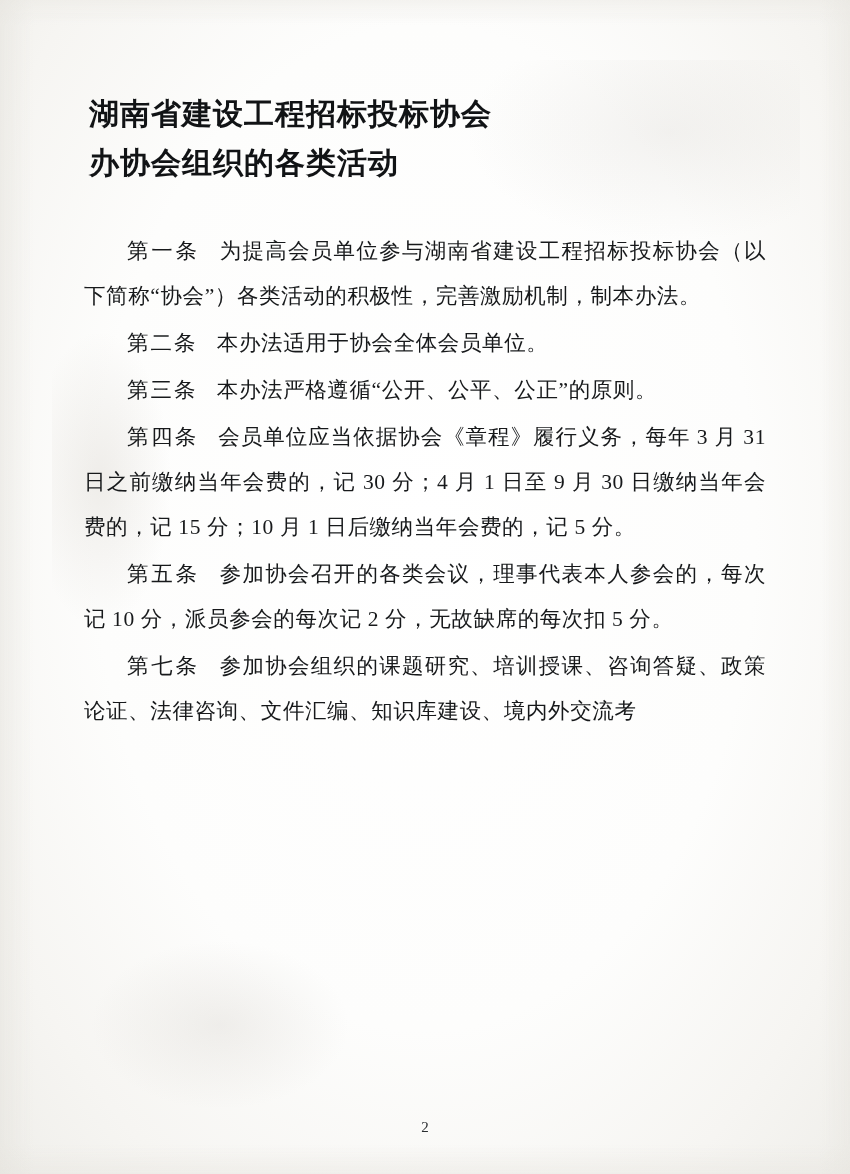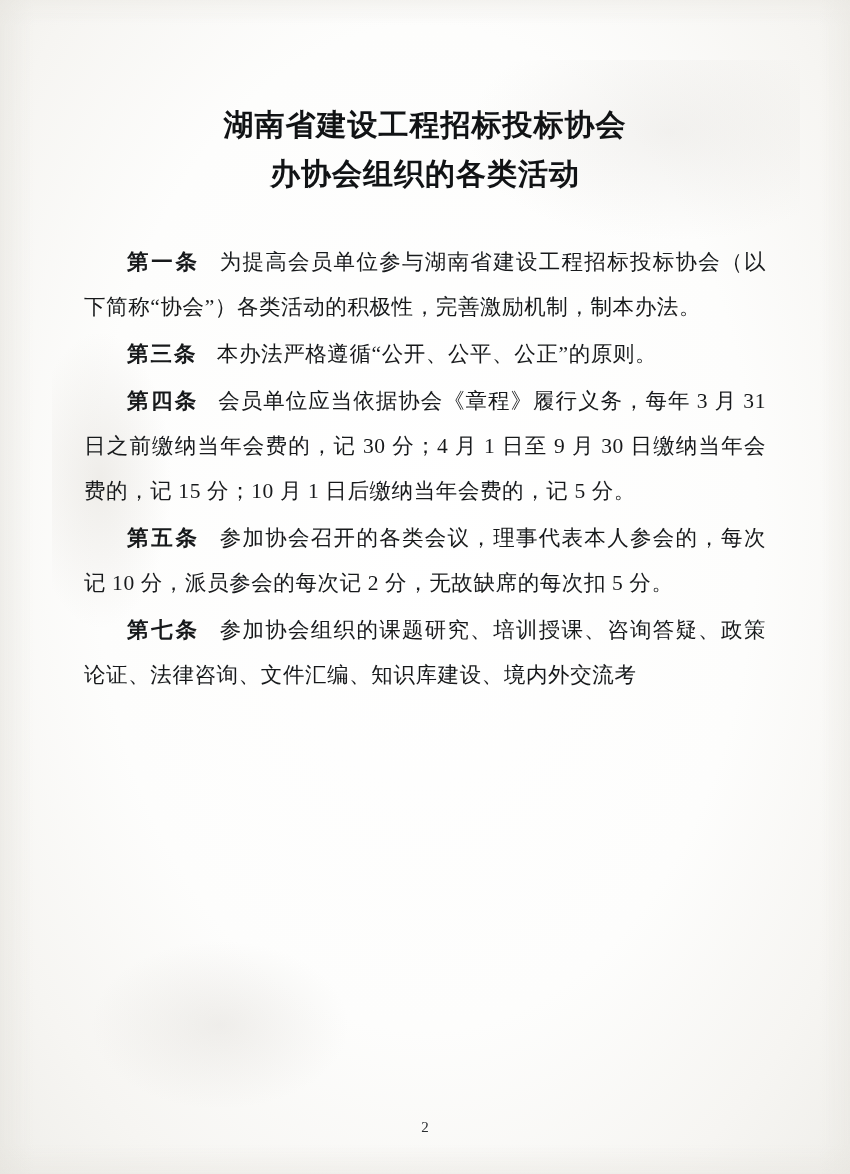--- a/index.html
+++ b/index.html
@@ -56,48 +56,48 @@
     pointer-events: none;
   }
 
   .content {
     position: relative;
     padding: 84px 84px 0 84px;
     box-sizing: border-box;
   }
 
   .doc-title {
-    text-align: center;
+    text-align: left;
     font-weight: bold;
     font-size: 30px;
     line-height: 49px;
     letter-spacing: 1px;
     color: #111315;
-    margin: 16px;
+    margin: 5px;
   }
   .doc-title .line2 {
     display: block;
   }
 
   .body-block {
     margin-top: 42px;
   }
 
   p.para {
     margin: 0 0 2px 0;
     font-size: 21.5px;
     line-height: 45px;
     text-align: justify;
     text-justify: inter-ideograph;
     letter-spacing: 0.6px;
     text-indent: 2em;
     color: #17191b;
   }
   p.para .lead {
-    font-weight: bold;
+    font-weight: normal;
     letter-spacing: 2px;
   }
   p.para .gap {
     display: inline-block;
     width: 0.9em;
   }
 
   .page-number {
     position: absolute;
     left: 0;
@@ -124,20 +124,23 @@
       <span>湖南省建设工程招标投标协会</span>
       <span class="line2">办协会组织的各类活动</span>
     </h1>
 
     <div class="body-block">
 
       <p class="para">
         <span class="lead">第一条</span><span class="gap"></span><span>为提高会员单位参与湖南省建设工程招标投标协会（以下简称“协会”）各类活动的积极性，完善激励机制，制本办法。</span>
       </p>
 
+      <p class="para">
+        <span class="lead">第二条</span><span class="gap"></span><span>本办法适用于协会全体会员单位。</span>
+      </p>
 
       <p class="para">
         <span class="lead">第三条</span><span class="gap"></span><span>本办法严格遵循“公开、公平、公正”的原则。</span>
       </p>
 
 
       <p class="para">
         <span class="lead">第四条</span><span class="gap"></span><span>会员单位应当依据协会《章程》履行义务，每年 3 月 31 日之前缴纳当年会费的，记 30 分；4 月 1 日至 9 月 30 日缴纳当年会费的，记 15 分；10 月 1 日后缴纳当年会费的，记 5 分。</span>
       </p>
 

